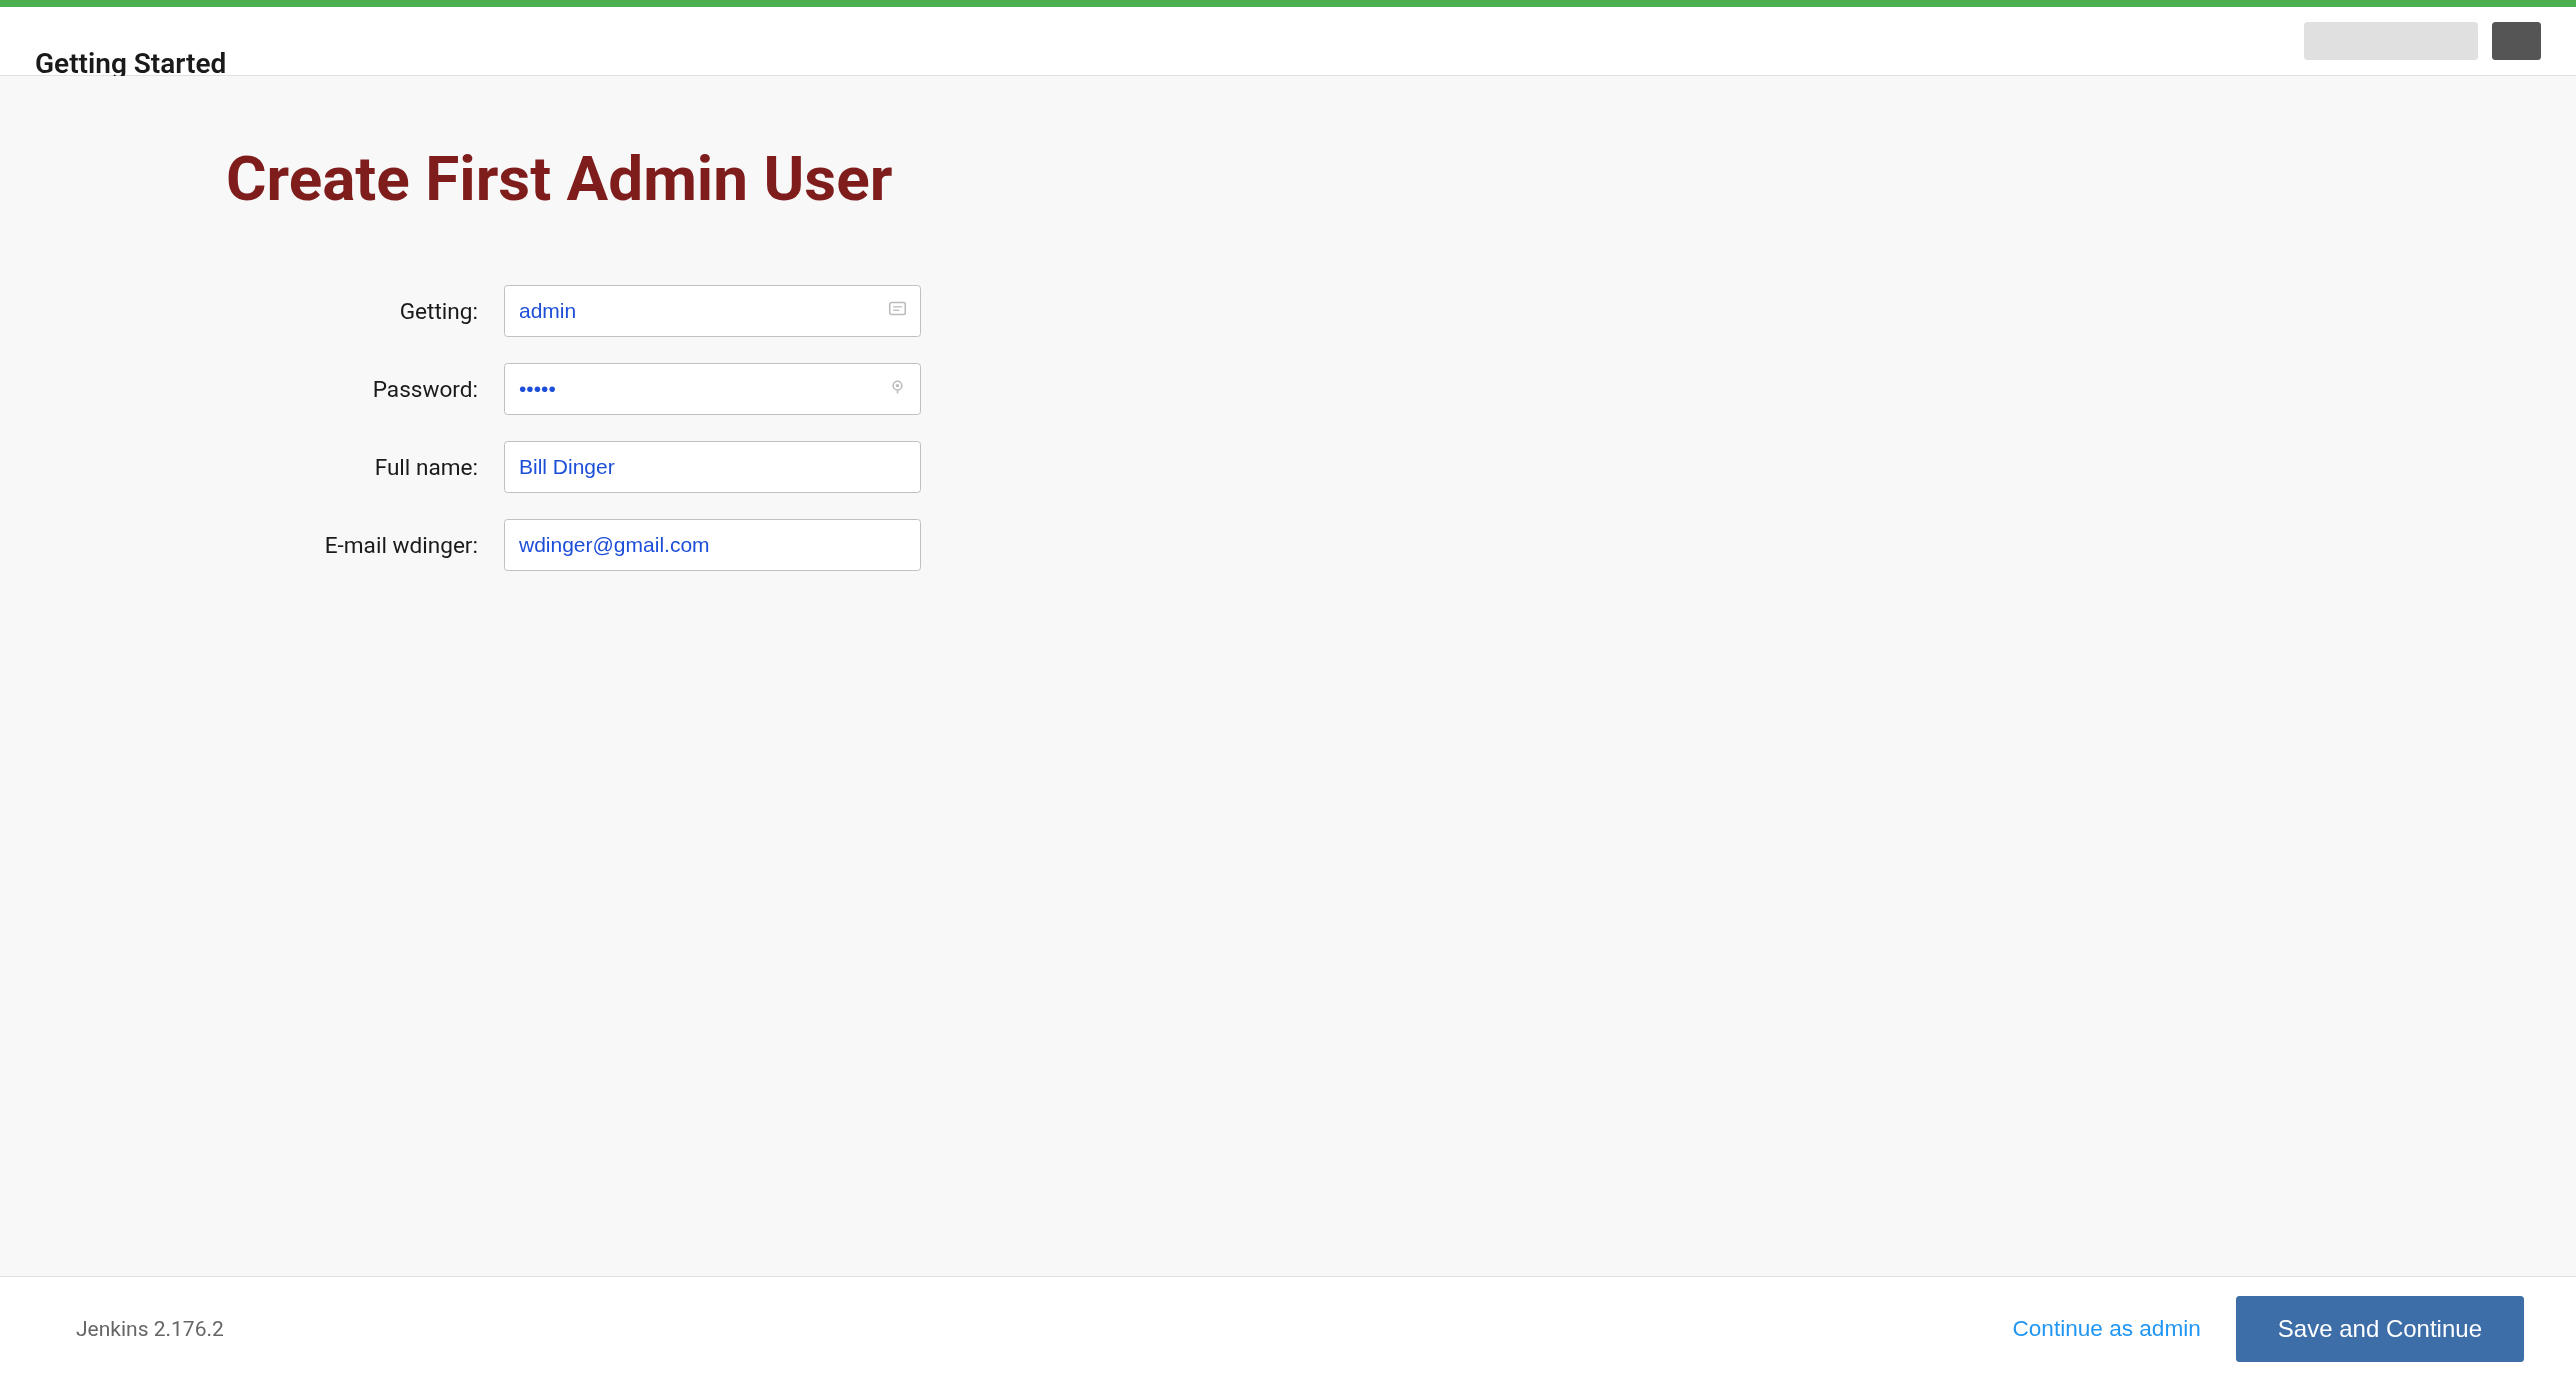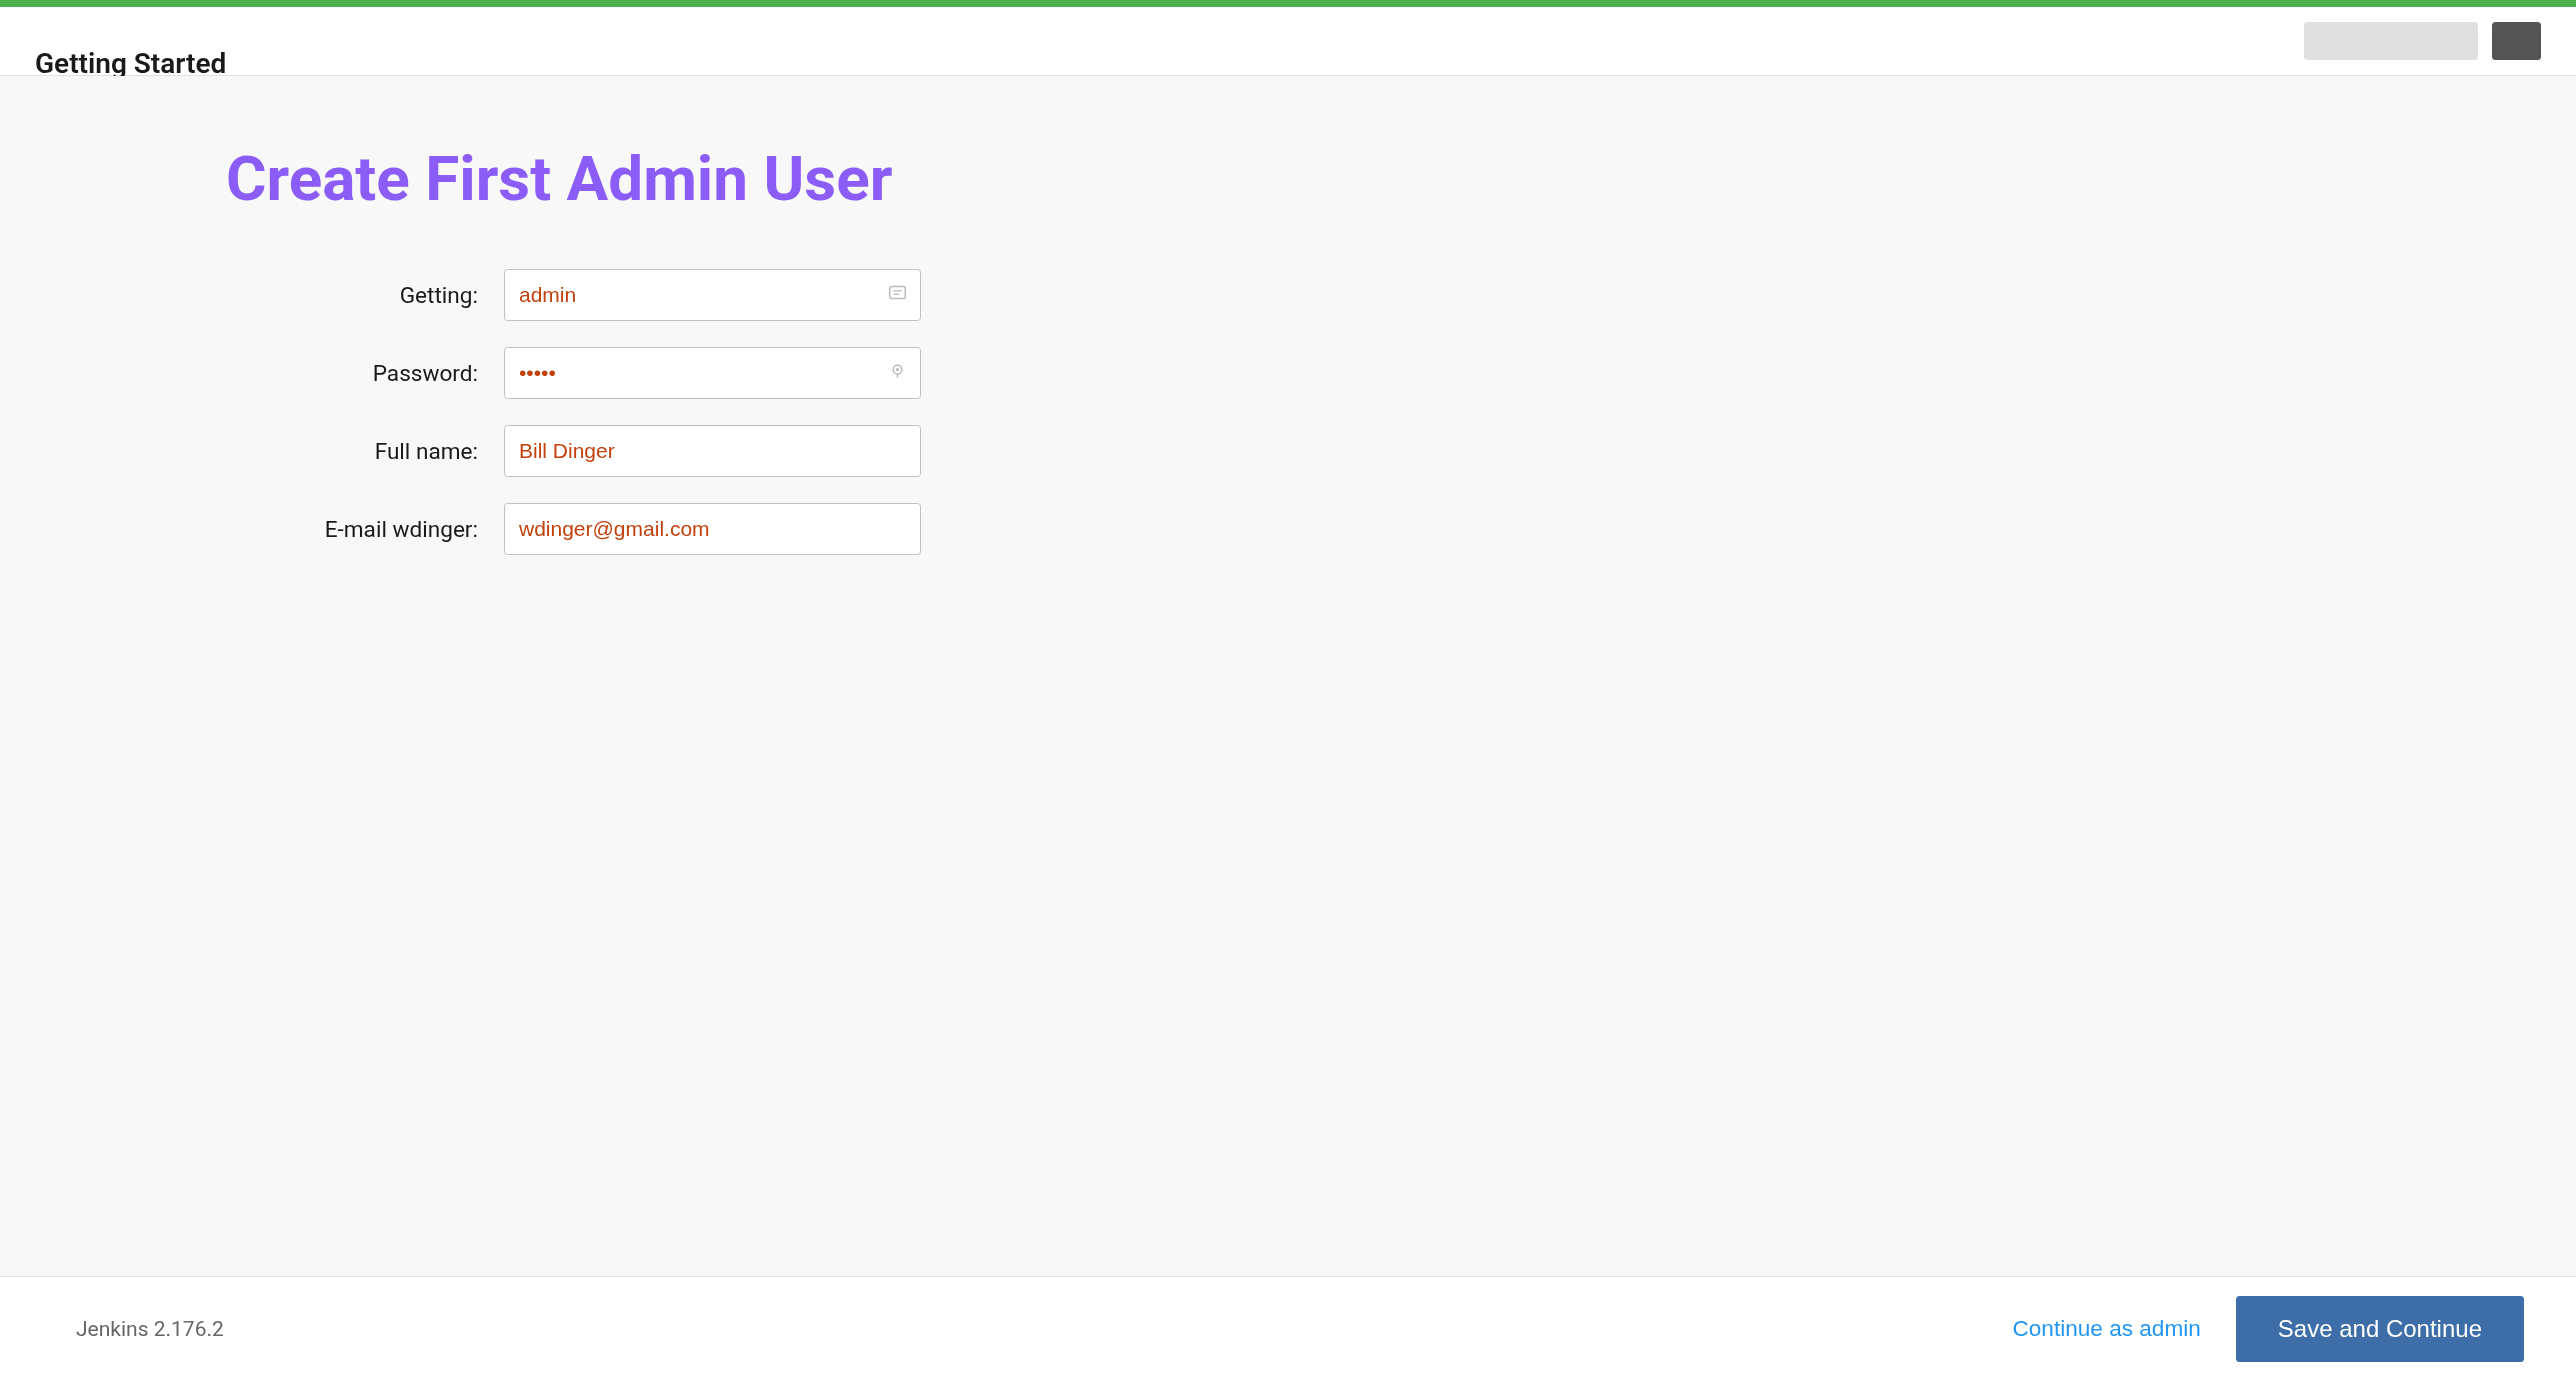--- a/index.html
+++ b/index.html
@@ -73,22 +73,22 @@
     .main-content {
       flex: 1;
       background: #f8f8f8;
       padding: 69px 0 0 226px;
       overflow-y: auto;
     }
 
     .page-title {
       font-size: 62px;
       font-weight: 700;
-      color: #8b5cf6;
-      margin-bottom: 56px;
+      color: #7f1d1d;
+      margin-bottom: 72px;
       line-height: 1.1;
     }
 
     .form-container {
       display: flex;
       flex-direction: column;
       gap: 0;
     }
 
     .form-row {
@@ -111,21 +111,21 @@
       width: 417px;
     }
 
     .form-input {
       width: 100%;
       height: 52px;
       border: 0.9px solid #c0c0c0;
       border-radius: 3.5px;
       padding: 0 52px 0 14px;
       font-size: 21px;
-      color: #c2410c;
+      color: #1d4ed8;
       background: #fff;
       outline: none;
     }
 
     .input-icon {
       position: absolute;
       right: 14px;
       top: 50%;
       transform: translateY(-50%);
       color: #999;

